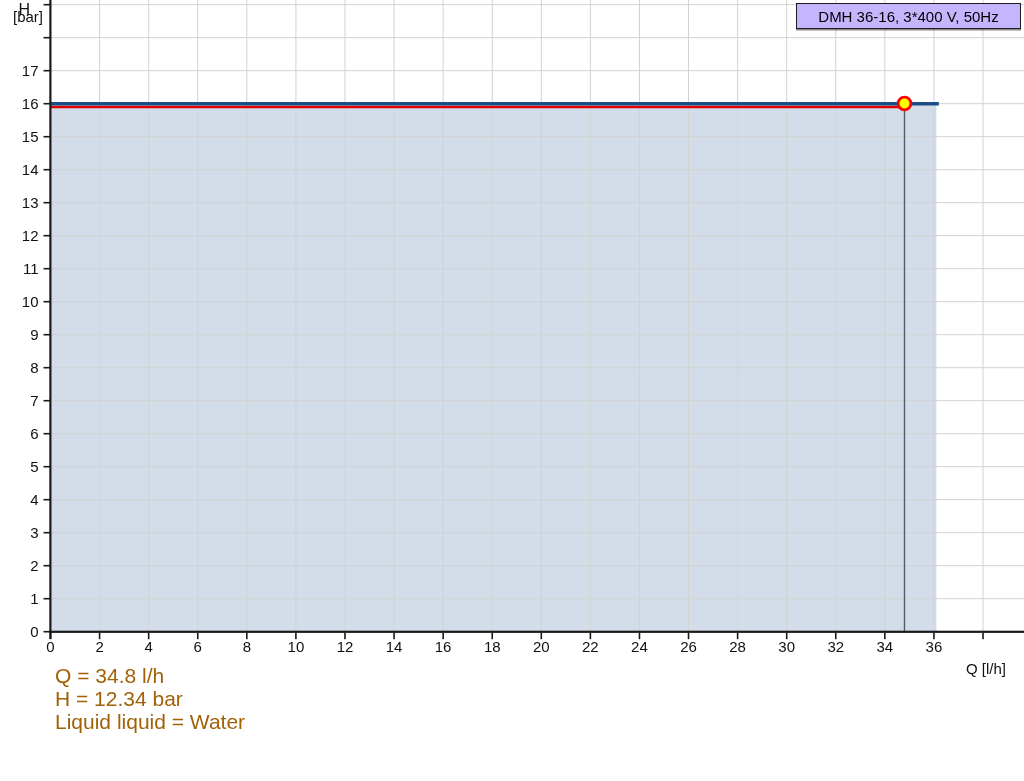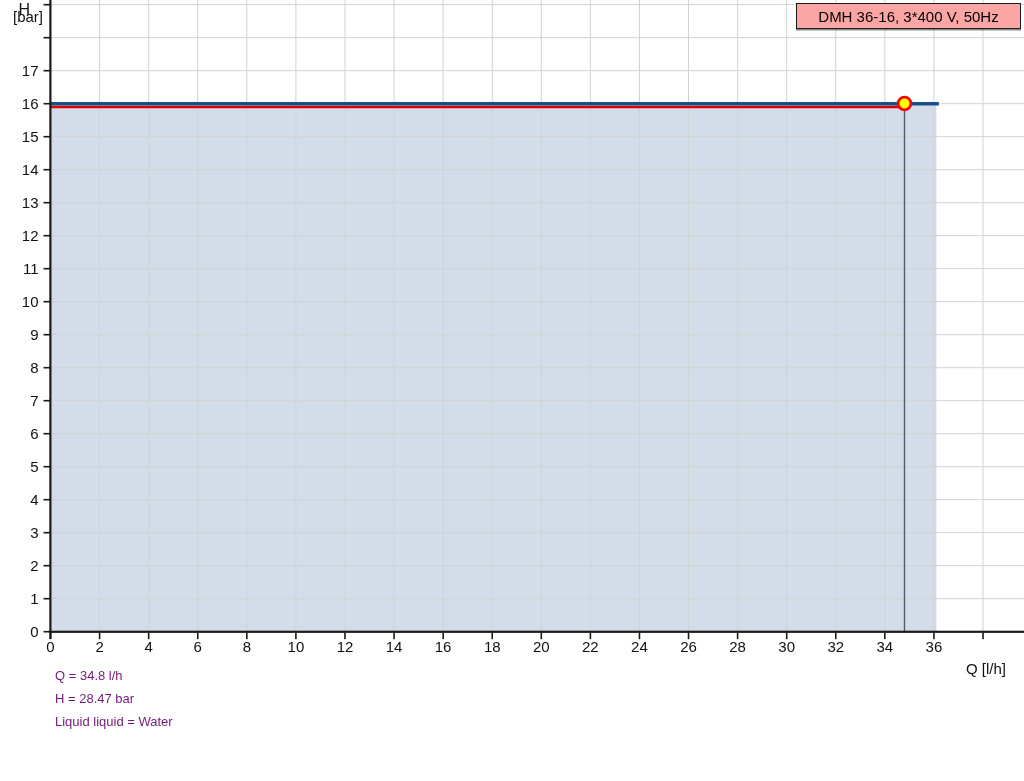--- a/index.html
+++ b/index.html
@@ -1,25 +1,25 @@
 <!DOCTYPE html>
 <html><head>
 <meta charset="utf-8">
 <style>
   html,body{margin:0;padding:0;background:#ffffff;}
   body{font-family:"Liberation Sans",sans-serif;color:#111;}
   .stage{position:relative;width:1024px;height:781px;background:#fff;overflow:hidden;}
   .ylab1{position:absolute;left:0;top:1px;width:30px;text-align:right;font-size:16px;color:#111;}
   .ylab2{position:absolute;left:0;top:8px;width:43px;text-align:right;font-size:15px;color:#111;}
   .xlab{position:absolute;left:966px;top:660px;font-size:15px;color:#111;white-space:nowrap;}
-  .legend{position:absolute;left:796px;top:3px;width:223px;height:24px;background:#fca5a5;
+  .legend{position:absolute;left:796px;top:3px;width:223px;height:24px;background:#c4b5fd;
           border:1px solid #1c1c1c;box-shadow:0 1.5px 0 rgba(40,40,40,.55);
           display:flex;align-items:center;justify-content:center;}
   .legend span{font-size:15px;color:#000;white-space:nowrap;}
-  .info{position:absolute;left:55px;top:664px;font-size:13px;line-height:23px;color:#701a75;}
+  .info{position:absolute;left:55px;top:664px;font-size:21px;line-height:23px;color:#a16207;}
   svg{position:absolute;left:0;top:0;display:block;}
   svg text{font-family:"Liberation Sans",sans-serif;}
 </style>
 </head>
 <body>
 
 <div class="stage">
 
   <div class="ylab1">H</div>
   <div class="ylab2">[bar]</div>
@@ -156,17 +156,17 @@
     </svg>
 
   <div class="xlab">Q [l/h]</div>
 
   <div class="legend">
     <span>DMH 36-16, 3*400 V, 50Hz</span>
   </div>
 
   <div class="info">
     <div>Q = 34.8 l/h</div>
-    <div>H = 28.47 bar</div>
+    <div>H = 12.34 bar</div>
     <div>Liquid liquid = Water</div>
   </div>
 
 </div>
 
 </body></html>

